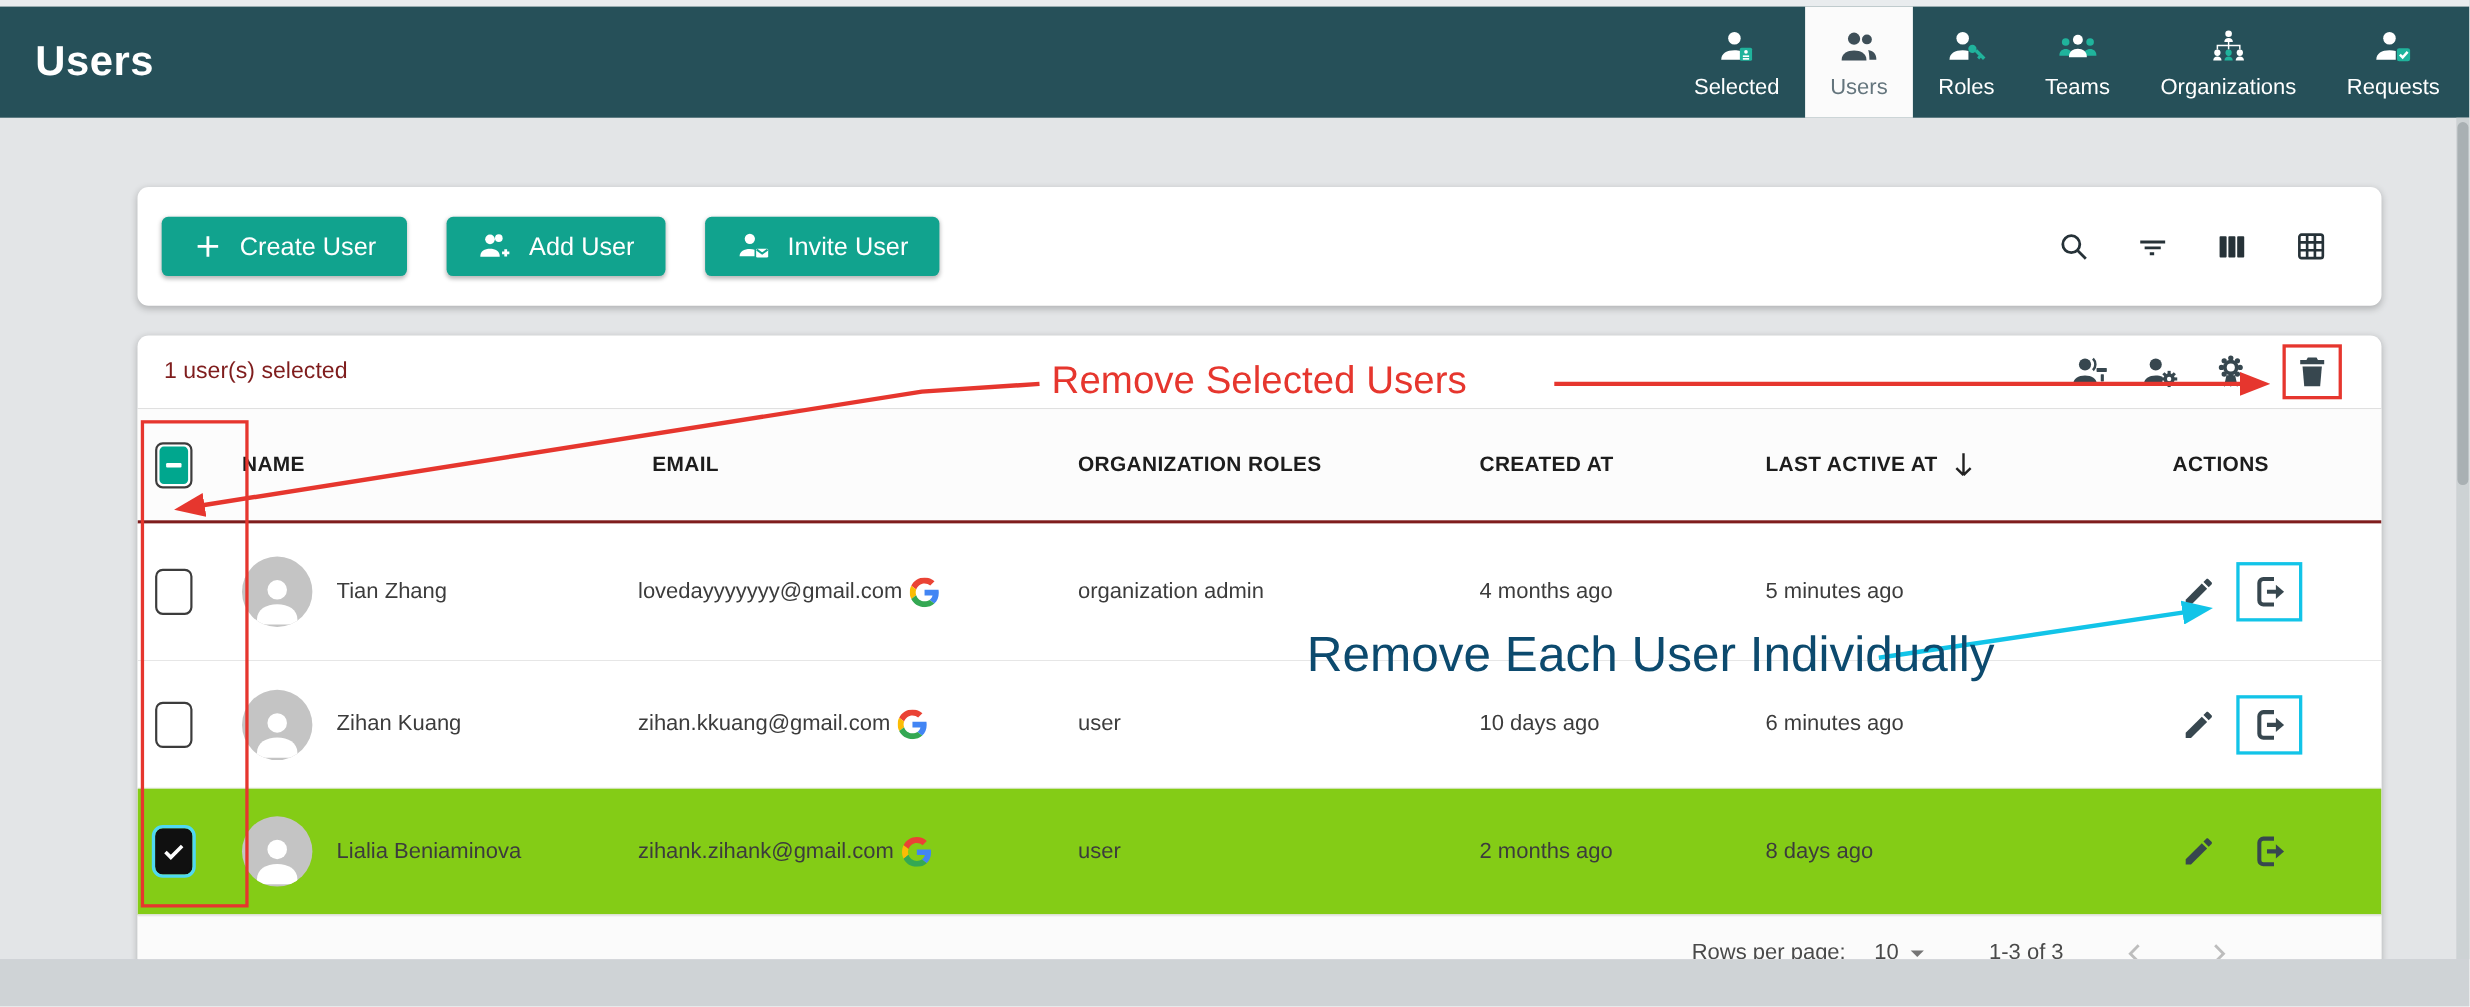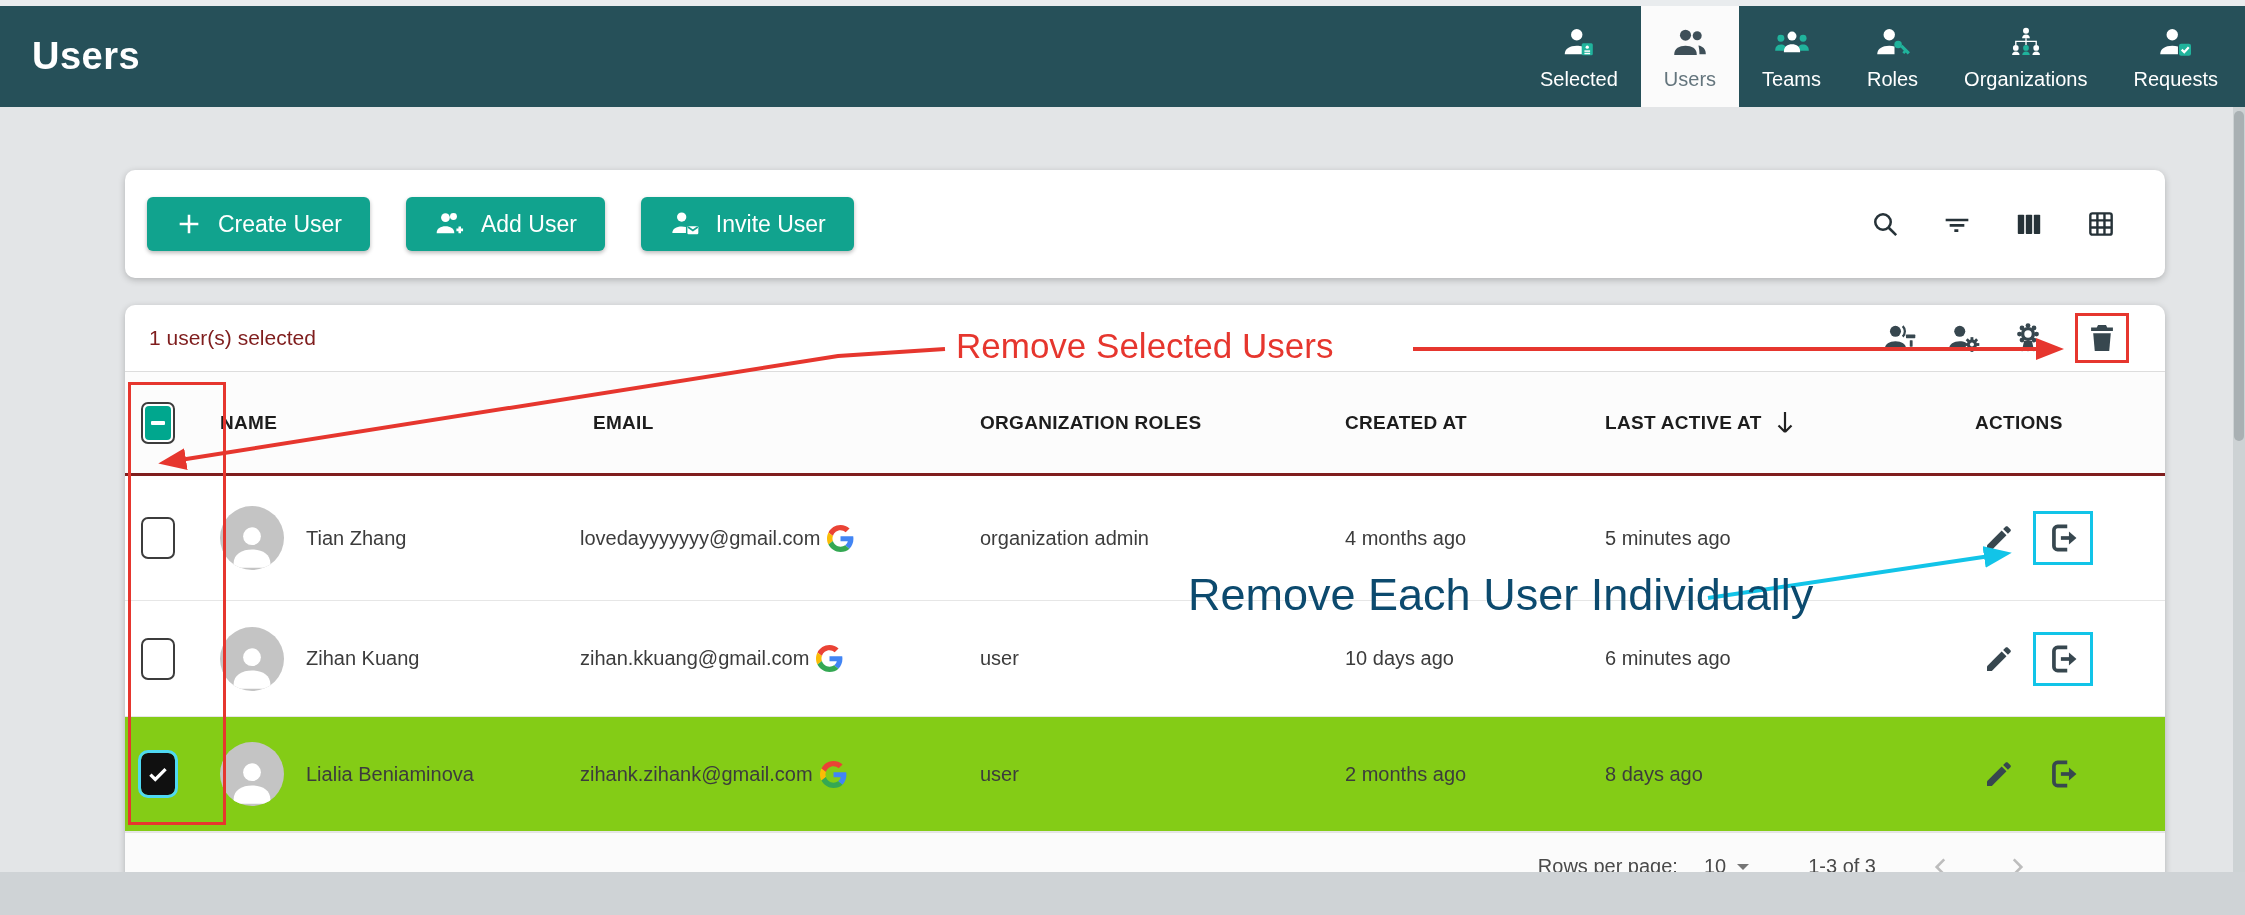--- a/index.html
+++ b/index.html
@@ -119,47 +119,47 @@
               <circle cx="16.8" cy="7.2" r="3"></circle>
               <path d="M17.6 13.7c2.9.5 4.9 2.3 4.9 5.3v.5h-4.2c0-2.4-.3-4.3-.7-5.8z"></path>
             </svg>
         </span>
         <span>Users</span>
       </div>
 
       <div class="tab">
         <span class="ticon">
           <svg viewBox="0 0 24 24" width="36" height="36">
+              <circle cx="9.5" cy="6.5" r="3.8" fill="#fff"></circle>
+              <path d="M1.5 19.5c0-3.8 3.4-5.7 8-5.7 1.3 0 2.5.2 3.5.5v5.2H1.5z" fill="#fff"></path>
+              <g fill="#20b39c">
+                <circle cx="15.4" cy="13" r="2.5"></circle>
+                <path d="M16.8 14.7l1.5-1.5 5 5-1.5 1.5-1.3-1.3-1 1-1.3-1.3 1-1z"></path>
+              </g>
+            </svg>
+        </span>
+        <span>Roles</span>
+      </div>
+
+      <div class="tab">
+        <span class="ticon">
+          <svg viewBox="0 0 24 24" width="36" height="36">
               <g fill="#20b39c">
                 <circle cx="4.6" cy="8.8" r="2.3"></circle>
                 <path d="M.8 16.6c0-2.3 1.7-3.6 3.8-3.6s3.8 1.3 3.8 3.6v.5H.8z"></path>
                 <circle cx="19.4" cy="8.8" r="2.3"></circle>
                 <path d="M15.6 16.6c0-2.3 1.7-3.6 3.8-3.6s3.8 1.3 3.8 3.6v.5h-7.6z"></path>
               </g>
               <g fill="#fff">
                 <circle cx="12" cy="7.4" r="3"></circle>
                 <path d="M6.6 17.6c0-3 2.4-4.7 5.4-4.7s5.4 1.7 5.4 4.7v.5H6.6z"></path>
               </g>
             </svg>
         </span>
         <span>Teams</span>
-      </div>
-
-      <div class="tab">
-        <span class="ticon">
-          <svg viewBox="0 0 24 24" width="36" height="36">
-              <circle cx="9.5" cy="6.5" r="3.8" fill="#fff"></circle>
-              <path d="M1.5 19.5c0-3.8 3.4-5.7 8-5.7 1.3 0 2.5.2 3.5.5v5.2H1.5z" fill="#fff"></path>
-              <g fill="#20b39c">
-                <circle cx="15.4" cy="13" r="2.5"></circle>
-                <path d="M16.8 14.7l1.5-1.5 5 5-1.5 1.5-1.3-1.3-1 1-1.3-1.3 1-1z"></path>
-              </g>
-            </svg>
-        </span>
-        <span>Roles</span>
       </div>
 
       <div class="tab">
         <span class="ticon">
           <svg viewBox="0 0 24 24" width="36" height="36">
               <g fill="#fff">
                 <circle cx="12" cy="3.8" r="2"></circle>
                 <path d="M9.4 8.8c0-1.6 1.1-2.5 2.6-2.5s2.6.9 2.6 2.5z"></path>
               </g>
               <path d="M12 8.8v2.1M5.2 13.3v-2.4h13.6v2.4M12 13.3v-2.4" stroke="#fff" stroke-width="0.9" fill="none"></path>

